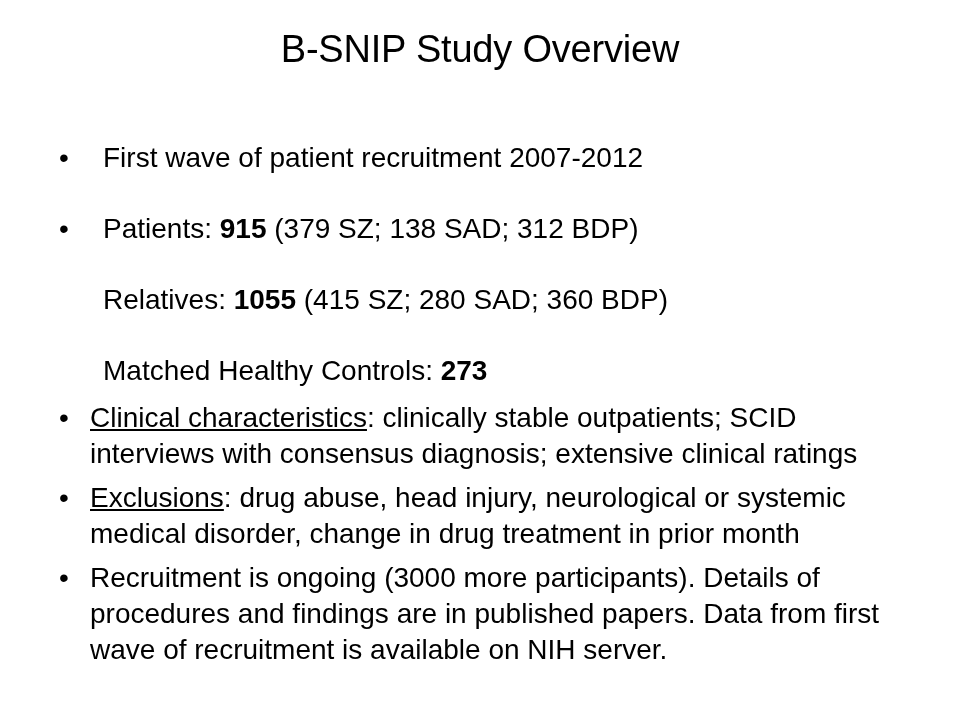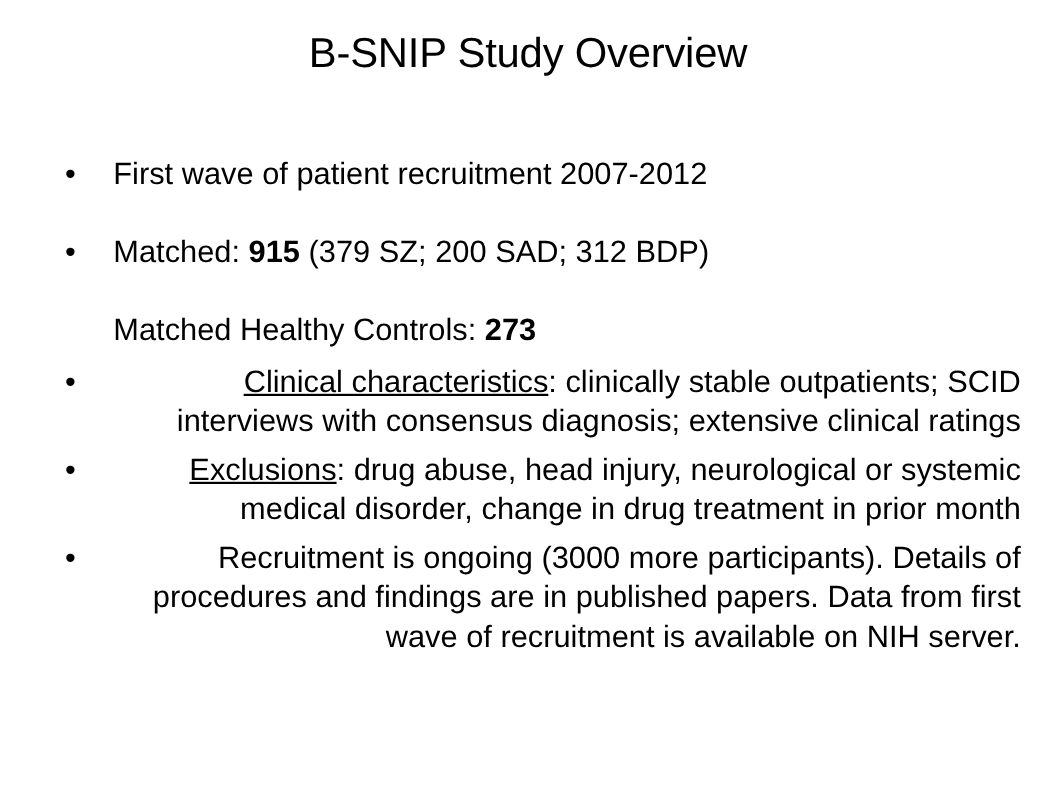--- a/index.html
+++ b/index.html
@@ -81,21 +81,20 @@
   
   .group-b .line {
     line-height: 36px;
     margin-top: 8px;
   }
   .group-b .line .bullet {
     line-height: 36px;
   }
   .group-b .line .txt {
     padding-left: 42px;
-    text-align: right;
   }
 
   b, .b { font-weight: 700; }
   i, .i { }
   .u {
     text-decoration: underline;
     text-underline-offset: 2px;
     text-decoration-thickness: 2px;
   }
 </style>
@@ -108,21 +107,24 @@
 
   <div class="body-block">
 
     <div class="group-a">
         <div class="line">
           <span class="bullet">•</span>
           <span class="txt"><span>First wave of patient recruitment 2007-2012</span></span>
         </div>
         <div class="line">
           <span class="bullet">•</span>
-          <span class="txt"><span>Matched:   </span><span class="b">915</span><span>  (379 </span><span class="i">SZ</span><span>; 200 </span><span class="i">SAD</span><span>; 312 </span><span class="i">BDP</span><span>)</span></span>
+          <span class="txt"><span>Patients:   </span><span class="b">915</span><span>  (379 </span><span class="i">SZ</span><span>; 138 </span><span class="i">SAD</span><span>; 312 </span><span class="i">BDP</span><span>)</span></span>
+        </div>
+        <div class="line">
+          <span class="txt"><span>Relatives: </span><span class="b">1055</span><span>  (415 </span><span class="i">SZ</span><span>; 280 </span><span class="i">SAD</span><span>; 360 </span><span class="i">BDP</span><span>)</span></span>
         </div>
         <div class="line">
           <span class="txt"><span>Matched Healthy Controls:  </span><span class="b">273</span></span>
         </div>
       </div>
     <div class="group-b">
         <div class="line">
           <span class="bullet">•</span>
           <span class="txt"><span class="u">Clinical characteristics</span><span>: clinically stable outpatients; SCID interviews with consensus diagnosis; extensive clinical ratings</span></span>
         </div>

